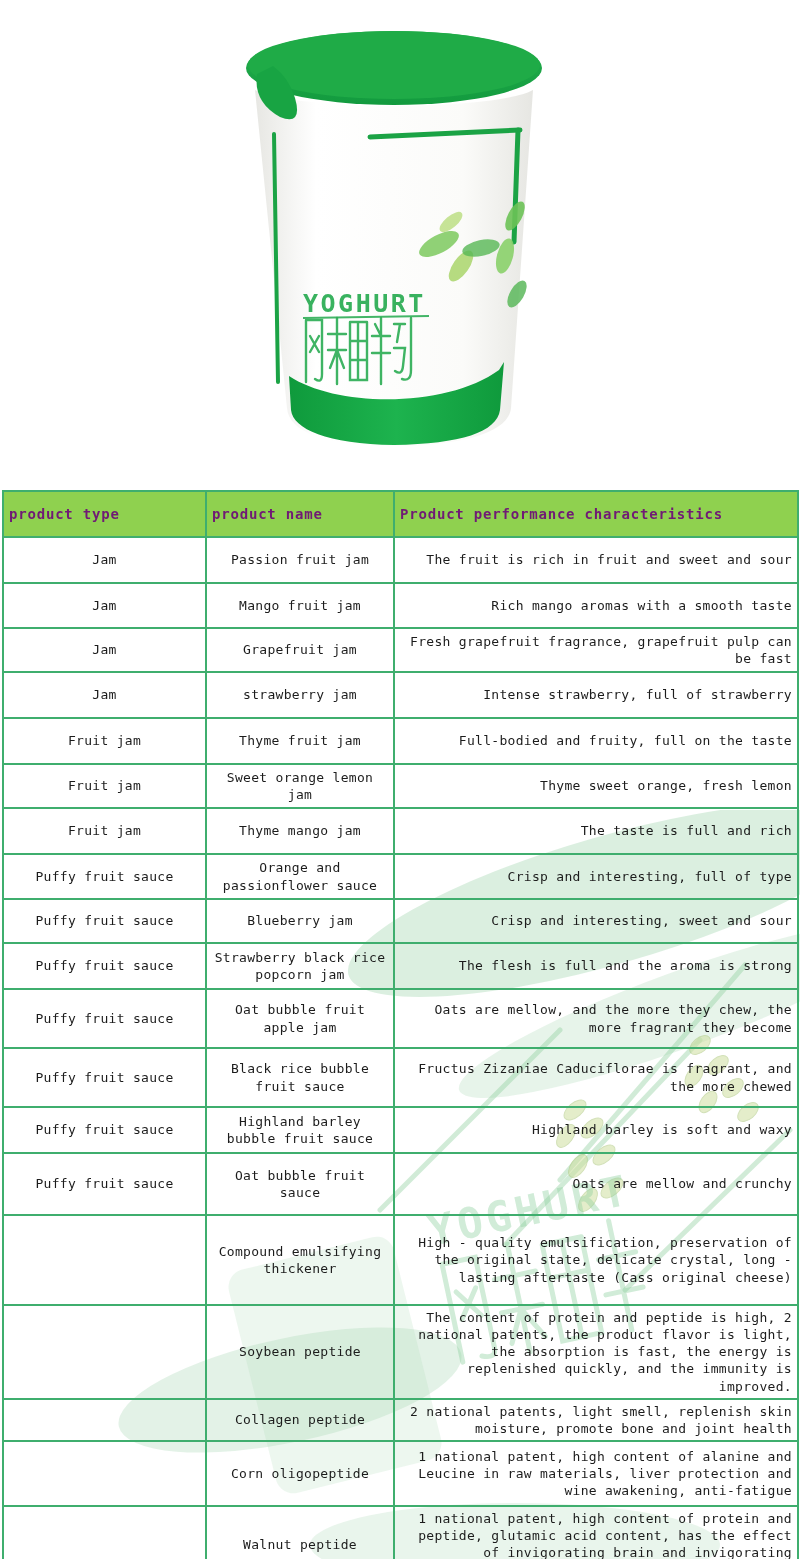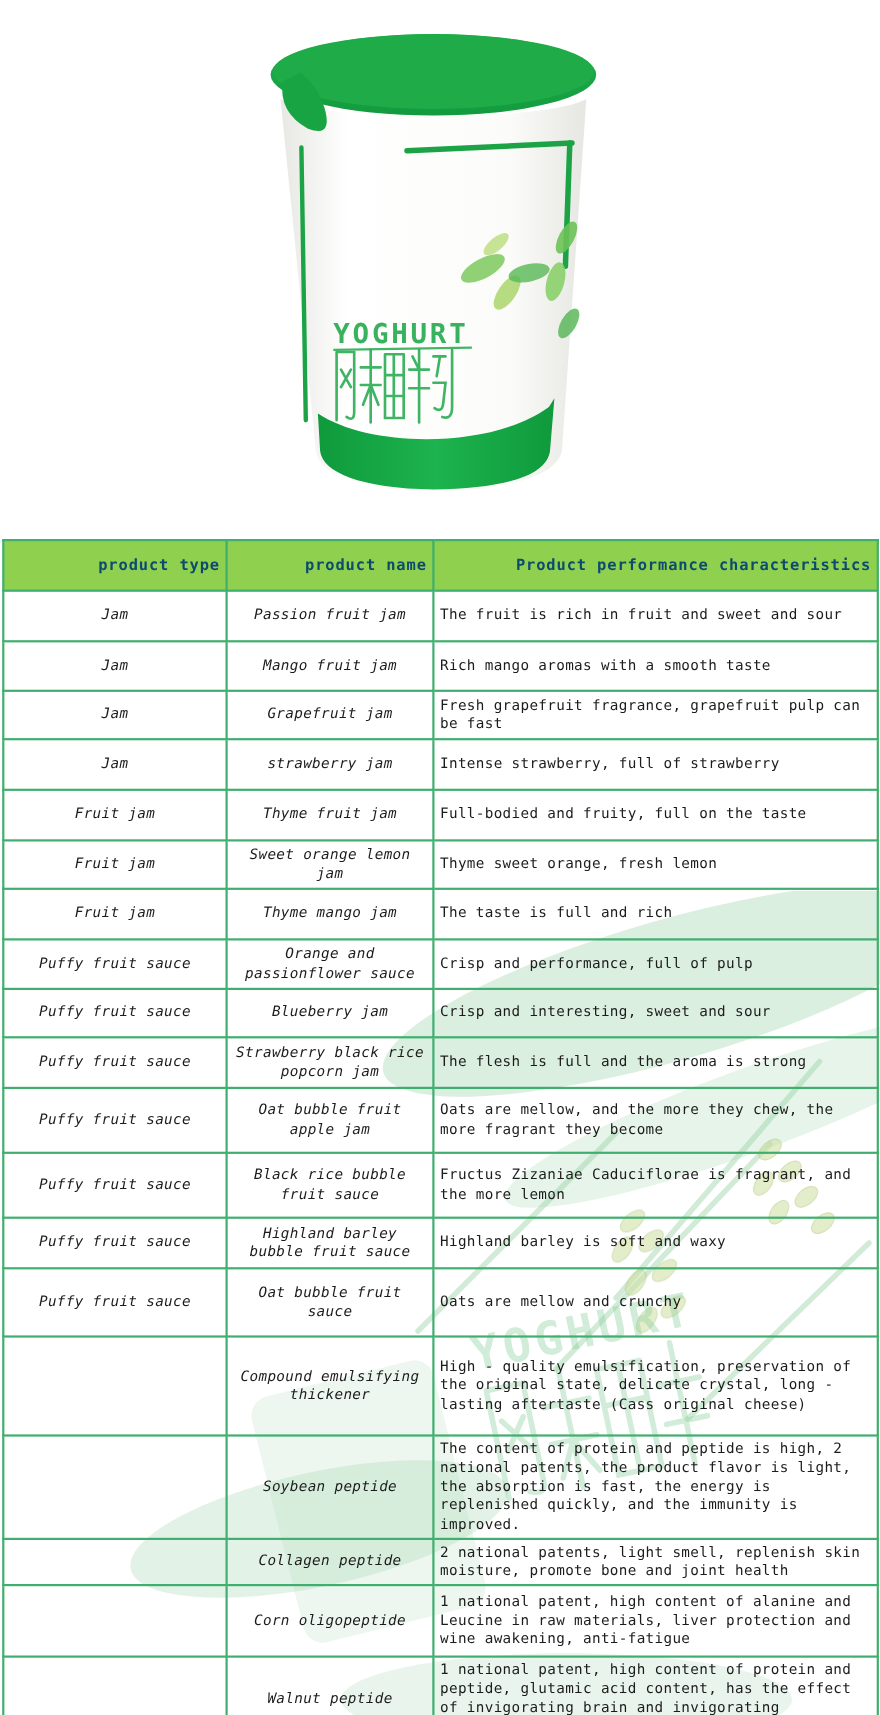--- a/index.html
+++ b/index.html
@@ -22,25 +22,25 @@
   }
   table.products col.c1{width:203px;}
   table.products col.c2{width:188px;}
   table.products col.c3{width:404px;}
   table.products th, table.products td{
     border:2px solid #3fae6e;vertical-align:middle;
     font-size:13px;line-height:1.32;letter-spacing:0.3px;
     padding:3px 5px;word-wrap:break-word;background:transparent;
   }
   table.products thead th{
-    background:#8fd14f;height:38px;text-align:right;
-    font-size:14px;font-weight:bold;letter-spacing:0.8px;color:#0c4a6e;
-  }
-  td.col-type, td.col-name{text-align:center;font-style:italic;}
-  td.col-desc{text-align:left;padding-left:6px;margin-left:24px;}
+    background:#8fd14f;height:38px;text-align:left;
+    font-size:14px;font-weight:bold;letter-spacing:0.8px;color:#701a75;
+  }
+  td.col-type, td.col-name{text-align:center;}
+  td.col-desc{text-align:right;padding-left:6px;margin-left:24px;}
 </style>
 </head>
 <body>
 
 <div class="page">
 
   <svg class="watermark" viewBox="0 0 800 749" aria-hidden="true">
 
     <ellipse cx="610" cy="90" rx="272" ry="64" fill="#a9d9b5" opacity="0.42" transform="rotate(-16 610 90)"></ellipse>
     <ellipse cx="680" cy="200" rx="235" ry="38" fill="#b9e0c2" opacity="0.35" transform="rotate(-20 680 200)"></ellipse>
@@ -186,41 +186,41 @@
           <td class="col-desc">Thyme sweet orange, fresh lemon</td>
         </tr>
         <tr style="height: 46px;">
           <td class="col-type">Fruit jam</td>
           <td class="col-name">Thyme mango jam</td>
           <td class="col-desc">The taste is full and rich</td>
         </tr>
         <tr style="height: 45px;">
           <td class="col-type">Puffy fruit sauce</td>
           <td class="col-name">Orange and passionflower sauce</td>
-          <td class="col-desc">Crisp and performance, full of pulp</td>
+          <td class="col-desc">Crisp and interesting, full of type</td>
         </tr>
         <tr style="height: 44px;">
           <td class="col-type">Puffy fruit sauce</td>
           <td class="col-name">Blueberry jam</td>
           <td class="col-desc">Crisp and interesting, sweet and sour</td>
         </tr>
         <tr style="height: 46px;">
           <td class="col-type">Puffy fruit sauce</td>
           <td class="col-name">Strawberry black rice popcorn jam</td>
           <td class="col-desc">The flesh is full and the aroma is strong</td>
         </tr>
         <tr style="height: 59px;">
           <td class="col-type">Puffy fruit sauce</td>
           <td class="col-name">Oat bubble fruit apple jam</td>
           <td class="col-desc">Oats are mellow, and the more they chew, the more fragrant they become</td>
         </tr>
         <tr style="height: 59px;">
           <td class="col-type">Puffy fruit sauce</td>
           <td class="col-name">Black rice bubble fruit sauce</td>
-          <td class="col-desc">Fructus Zizaniae Caduciflorae is fragrant, and the more lemon</td>
+          <td class="col-desc">Fructus Zizaniae Caduciflorae is fragrant, and the more chewed</td>
         </tr>
         <tr style="height: 46px;">
           <td class="col-type">Puffy fruit sauce</td>
           <td class="col-name">Highland barley bubble fruit sauce</td>
           <td class="col-desc">Highland barley is soft and waxy</td>
         </tr>
         <tr style="height: 62px;">
           <td class="col-type">Puffy fruit sauce</td>
           <td class="col-name">Oat bubble fruit sauce</td>
           <td class="col-desc">Oats are mellow and crunchy</td>

